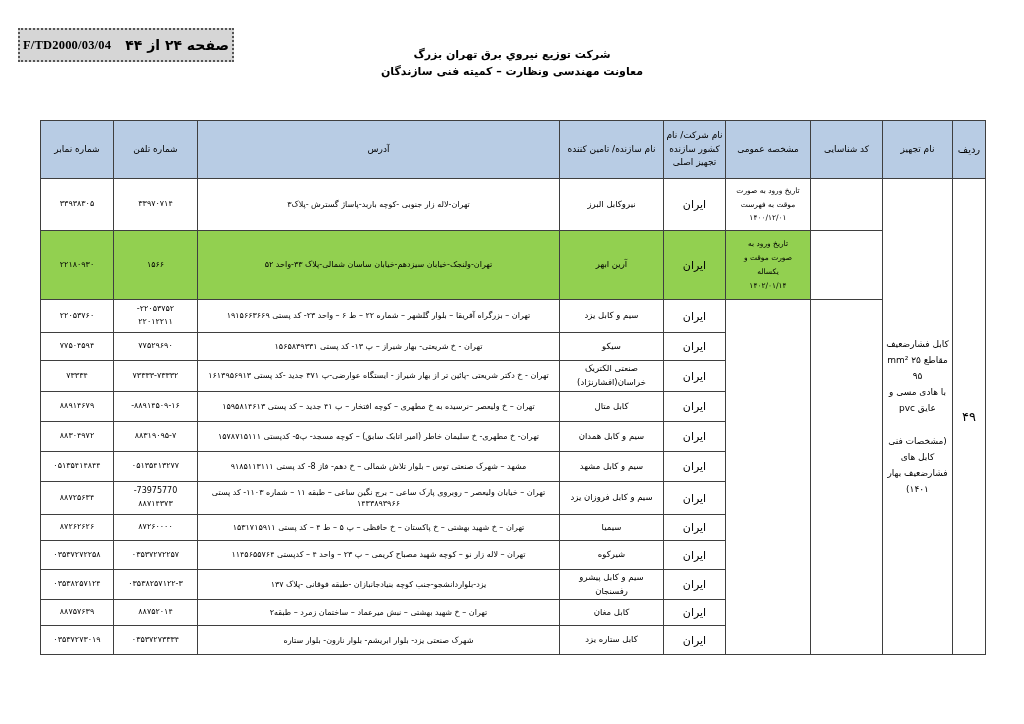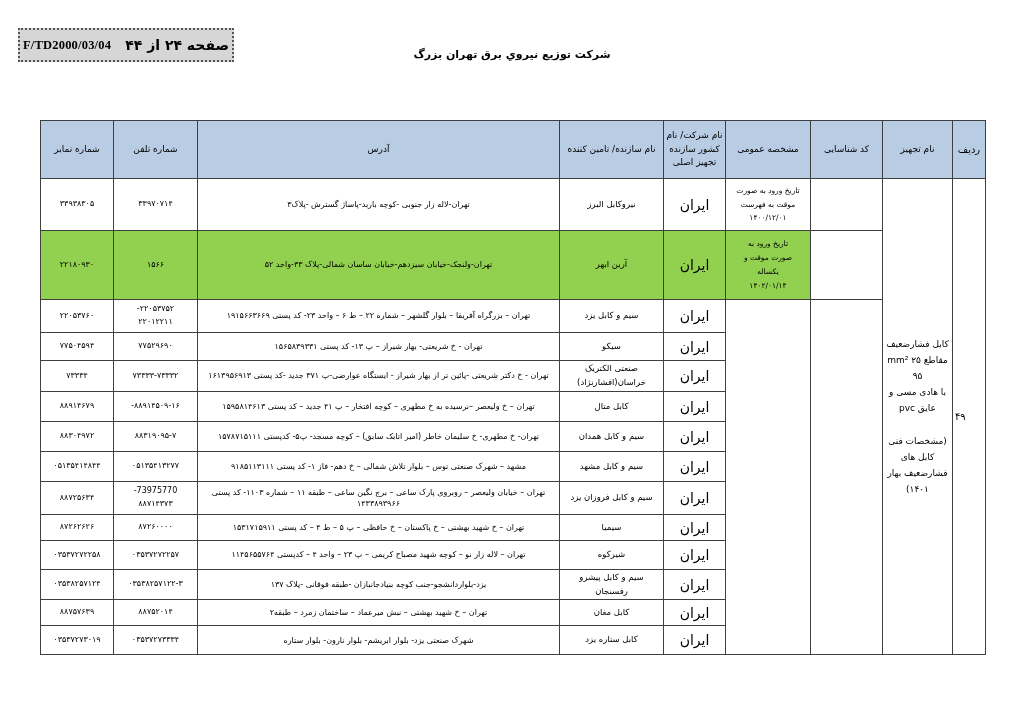--- a/index.html
+++ b/index.html
@@ -20,40 +20,41 @@
   }
   .tablewrap{position:absolute;left:40px;top:120px;}
   table{border-collapse:collapse;direction:rtl;table-layout:fixed;width:945px;}
   td,th{border:1px solid #3f3f3f;padding:1px 2px;overflow:hidden;vertical-align:middle;}
   thead tr{height:58px;}
   thead th{
     background:var(--header-bg,#b8cce4);font-weight:normal;font-size:9px;
     text-align:center;white-space:pre-line;line-height:1.5;
   }
   th.h-no{font-size:10px;font-weight:normal;}
-  .c-no{font-size:10px;text-align:left;}
+  .c-no{font-size:13px;text-align:center;}
   .c-eq{font-size:9px;text-align:center;white-space:pre-line;line-height:1.8;}
   .c-id{background:#fff;}
   .c-spec{font-size:7.5px;text-align:center;white-space:pre-line;line-height:1.85;}
-  .c-cty{font-size:14px;text-align:center;}
+  .c-cty{font-size:11px;text-align:center;}
   .c-sup{font-size:8.5px;text-align:center;white-space:pre-line;line-height:1.6;}
   .c-addr{font-size:8px;text-align:center;line-height:1.4;}
   .c-phone,.c-fax{font-size:8px;text-align:center;white-space:pre-line;line-height:1.6;}
   .hl{background:var(--hl,#92d050);}
 </style>
 </head>
 <body>
 
 <div class="stamp">
   <span class="code">F/TD2000/03/04</span>
   <span class="pg">صفحه ۲۴ از ۴۴</span>
 </div>
 
 <div class="titles">
   <div>شرکت توزیع نیروي برق تهران بزرگ</div>
+  <div>معاونت مهندسی ونظارت – کمیته فنی سازندگان</div>
 </div>
 
 <div class="tablewrap">
   <table>
     <colgroup>
       <col style="width:33px">
         <col style="width:70px">
         <col style="width:72px">
       <col style="width:85px">
         <col style="width:62px">
@@ -147,21 +148,21 @@
         <tr style="height: 30px;">
           <td class="c-cty">ایران</td>
           <td class="c-sup">سیم و کابل همدان</td>
           <td class="c-addr">تهران- خ مطهری- خ سلیمان خاطر (امیر اتابک سابق) – کوچه مسجد- پ۵- کدپستی ۱۵۷۸۷۱۵۱۱۱</td>
           <td class="c-phone">۸۸۳۱۹۰۹۵-۷</td>
           <td class="c-fax">۸۸۳۰۴۹۷۲</td>
         </tr>
         <tr style="height: 30px;">
           <td class="c-cty">ایران</td>
           <td class="c-sup">سیم و کابل مشهد</td>
-          <td class="c-addr">مشهد – شهرک صنعتی توس – بلوار تلاش شمالی – خ دهم- فاز ۱- کد پستی ۹۱۸۵۱۱۳۱۱۱</td>
+          <td class="c-addr">مشهد – شهرک صنعتی توس – بلوار تلاش شمالی – خ دهم- فاز 8- کد پستی ۹۱۸۵۱۱۳۱۱۱</td>
           <td class="c-phone">۰۵۱۳۵۴۱۳۲۷۷</td>
           <td class="c-fax">۰۵۱۳۵۴۱۴۸۴۴</td>
         </tr>
         <tr style="height: 33px;">
           <td class="c-cty">ایران</td>
           <td class="c-sup">سیم و کابل فروزان یزد</td>
           <td class="c-addr">تهران – خیابان ولیعصر – روبروی پارک ساعی – برج نگین ساعی – طبقه ۱۱ – شماره ۱۱۰۳- کد پستی ۱۴۳۳۸۹۳۹۶۶</td>
           <td class="c-phone">73975770-
 ۸۸۷۱۴۳۷۳</td>
           <td class="c-fax">۸۸۷۲۵۶۳۴</td>

